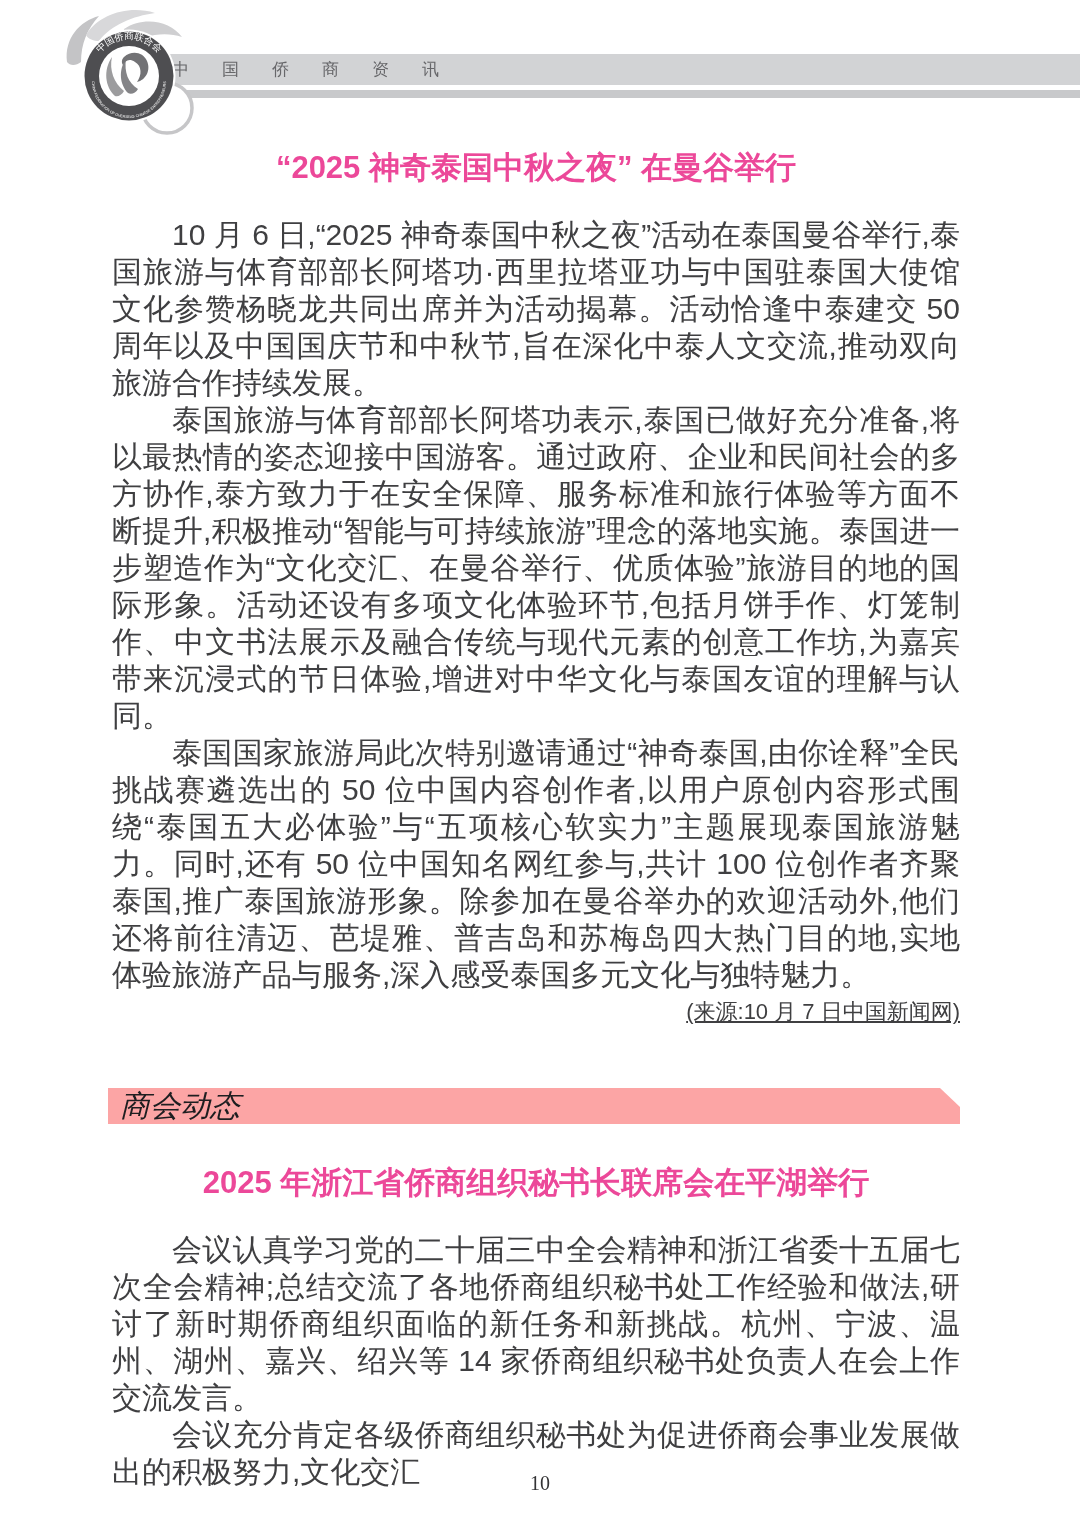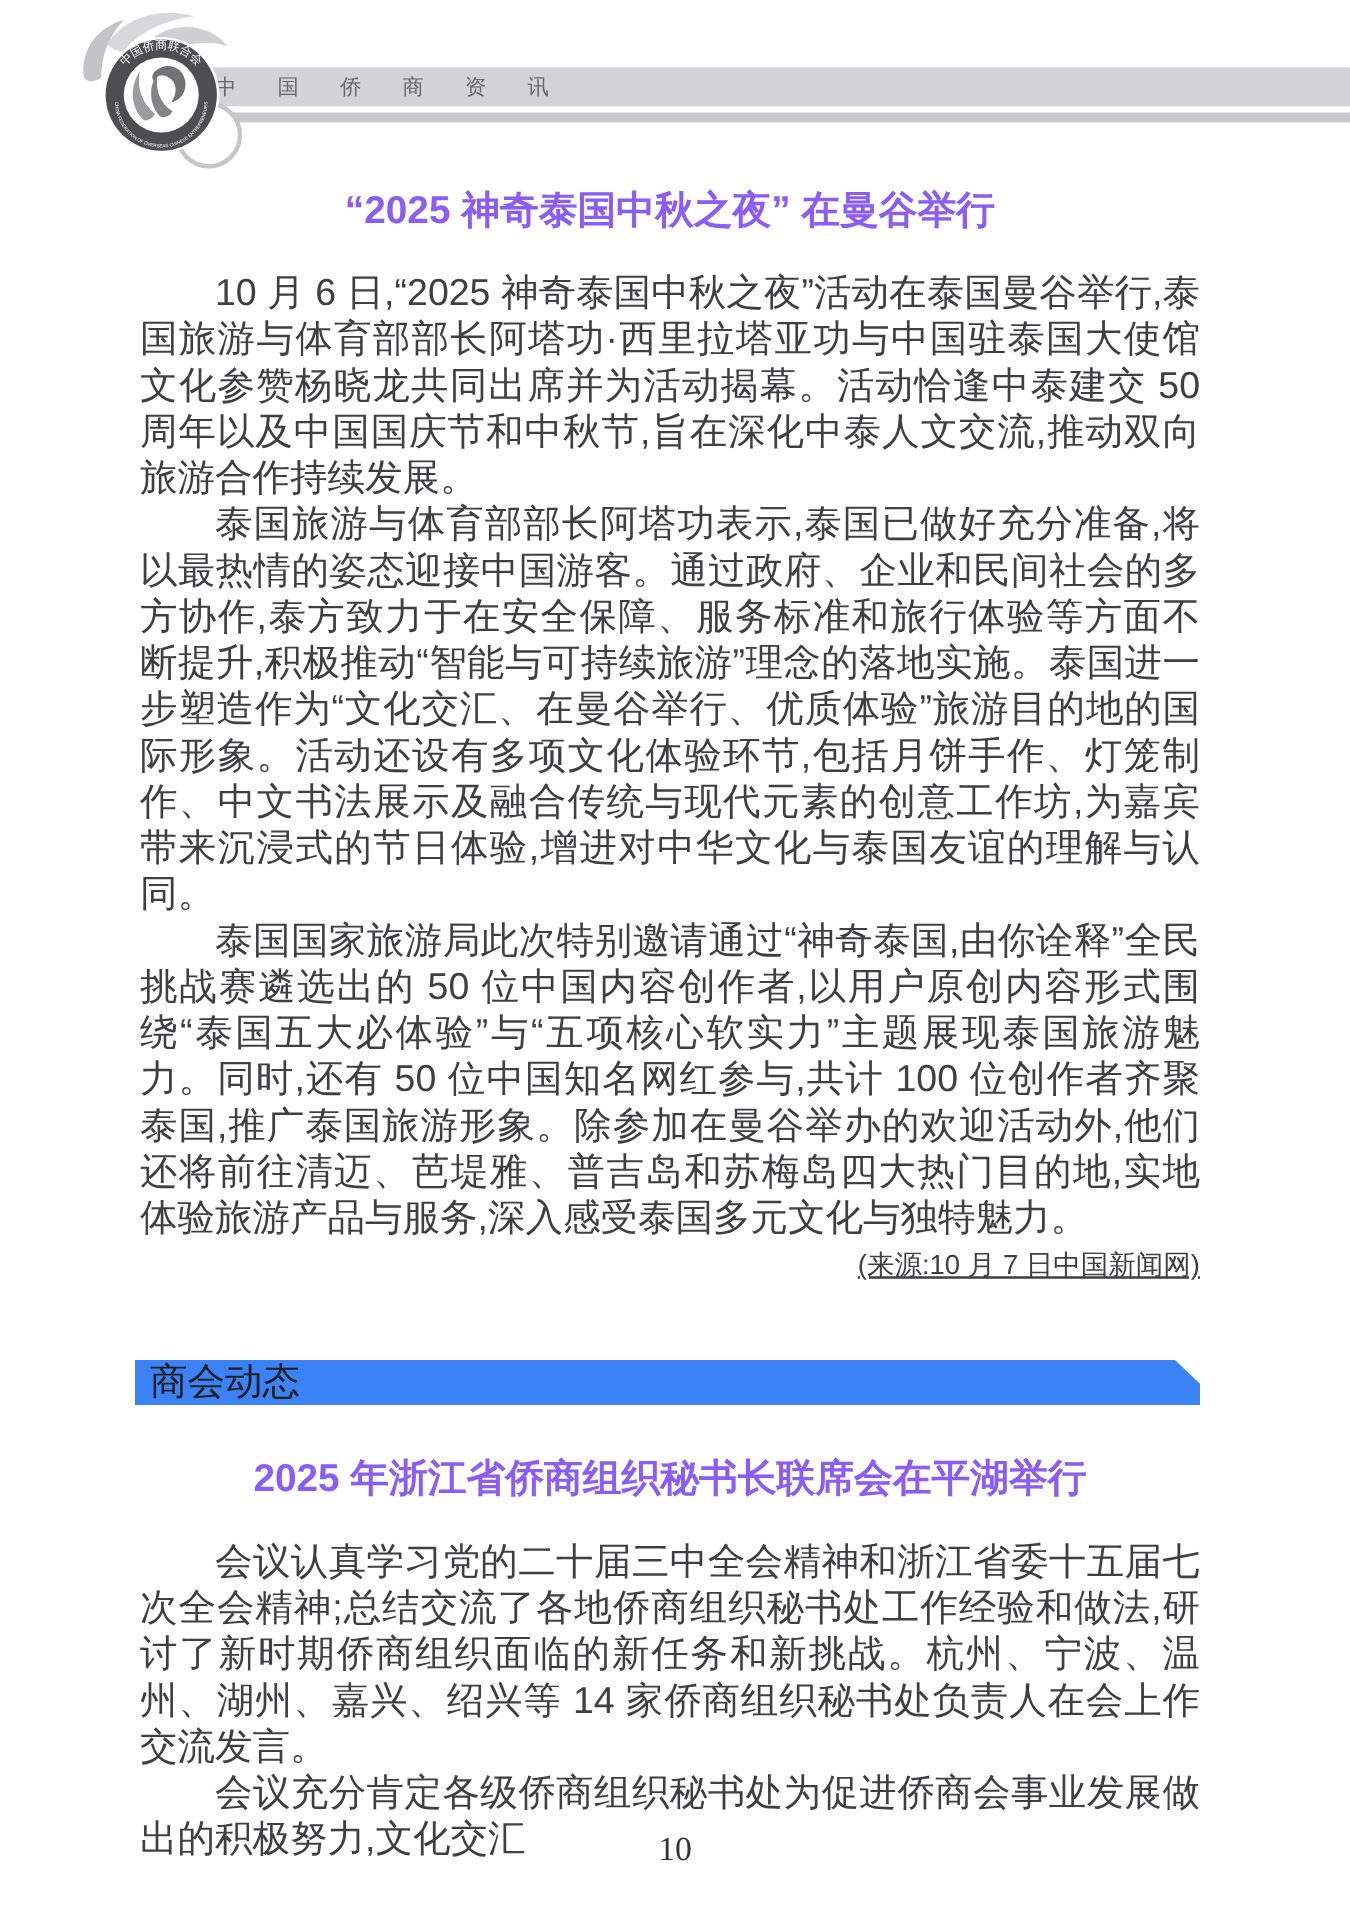--- a/index.html
+++ b/index.html
@@ -27,53 +27,53 @@
   }
   .logo-svg { position:absolute; top:8px; left:36px; z-index:4; }
 
   
   .main {
     position:absolute; top:0; left:112px; width:848px;
   }
   .article-title {
     margin:148px 0 28px 0;
     font-size:31px; font-weight:bold; line-height:40px;
-    color:#8b5cf6; text-align:center;
+    color:#ec4899; text-align:center;
   }
   .article-title.second { margin:39px 0 28px 0;text-align:center; }
   .body-para {
     margin:0;
     font-size:30px; line-height:37px; color:#3f3f41;
     text-align:justify; text-indent:2em;
   }
   .source-line {
     margin:0;
     font-size:22px; line-height:37px; color:#3f3f41;
     text-align:right;
     text-decoration:underline;
   }
 
   
   .section-banner {
     margin-top:58px; margin-left:-4px;
-    height:36px; background:#3b82f6;
+    height:36px; background:#fca5a5;
     clip-path:polygon(0 0, calc(100% - 20px) 0, 100% 19px, 100% 100%, 0 100%);
-    display:flex; align-items:center;
+    display:flex; align-items:center;font-style:italic;
   }
   .section-label {
     font-family:"Liberation Serif","DejaVu Serif",serif;
     font-size:30px; color:#1e1e20; padding-left:12px; line-height:36px;
   }
 
   
   .page-number {
     position:absolute; bottom:30px; left:0; right:0;
     text-align:center;
     font-family:"Liberation Serif","DejaVu Serif",serif;
-    font-size:27px; color:#333335;
+    font-size:20px; color:#333335;
   }
 </style>
 </head>
 <body>
 
 <div class="page">
 
   <div class="header-bar-main"></div>
   <div class="header-bar-sub"></div>
   <div class="brand-title">中国侨商资讯</div>

